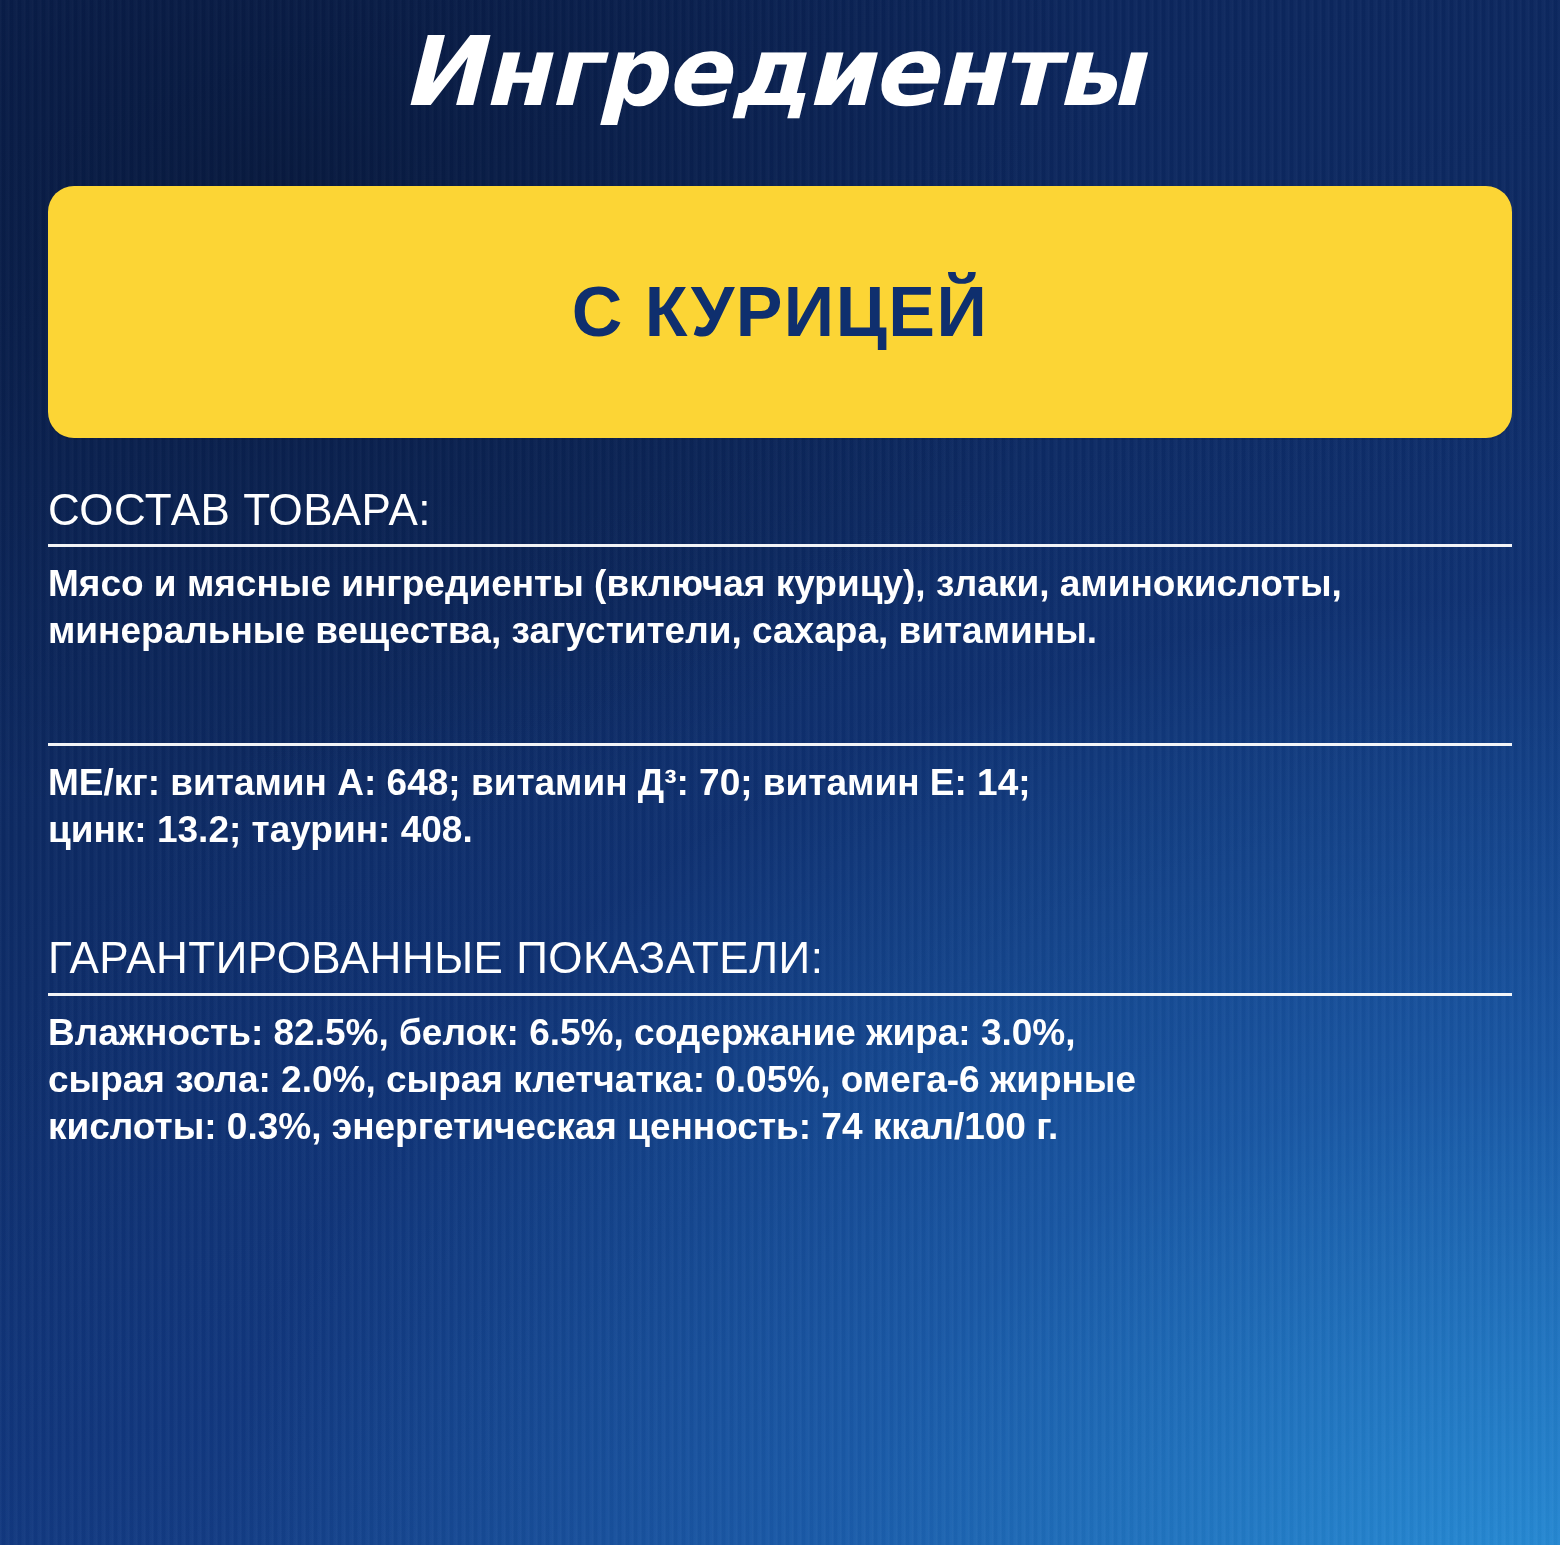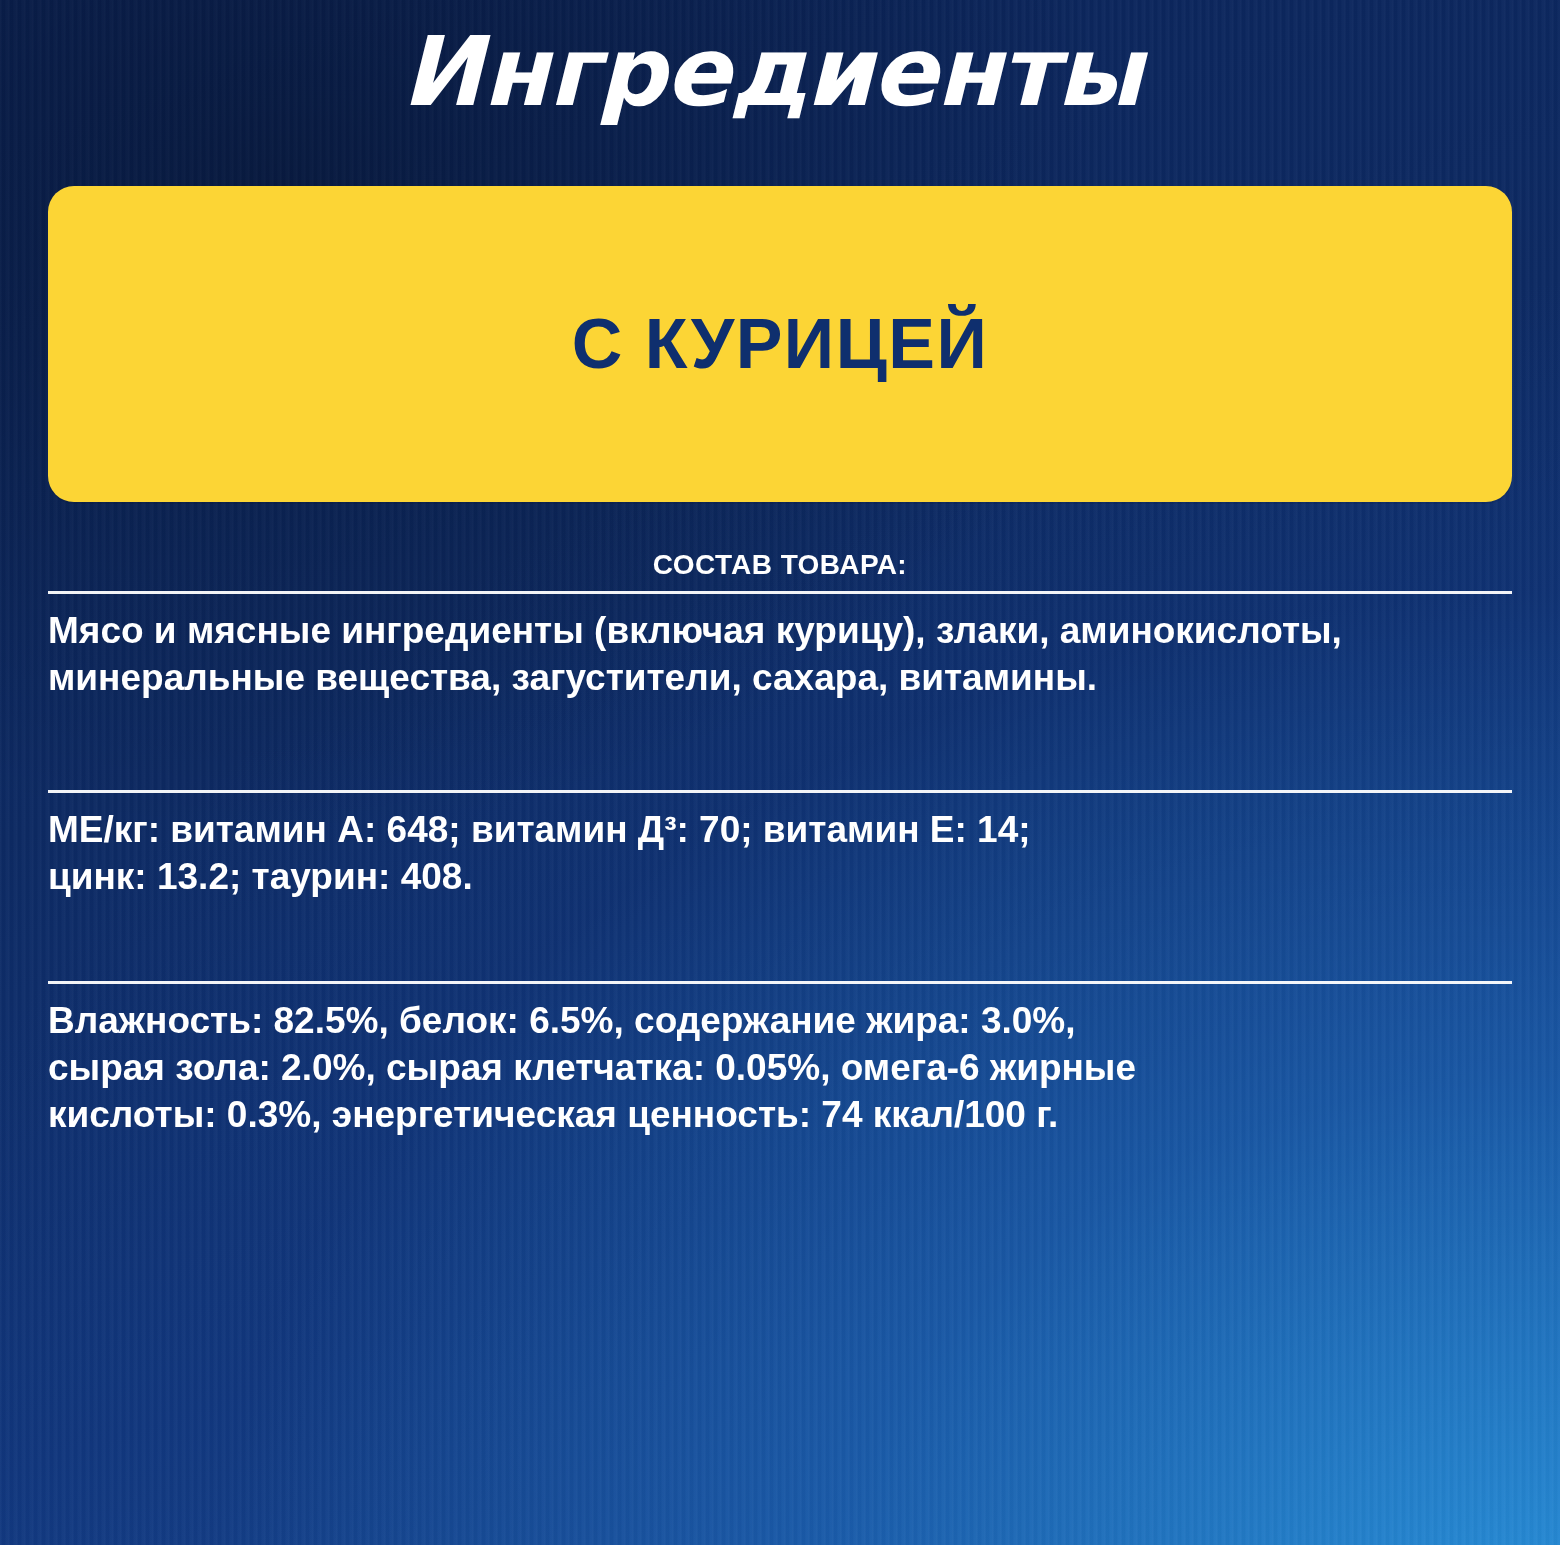--- a/index.html
+++ b/index.html
@@ -65,47 +65,46 @@
     font-style: italic;
     font-family: "DejaVu Sans", sans-serif;
     padding-top: 24px;
     margin: 0 0 66px 0;
     transform: skewX(-3deg);
   }
 
   .flavor-banner {
     background: #fcd535;
     border-radius: 26px;
-    height: 316px;
+    height: 252px;
     display: flex;
     align-items: center;
     justify-content: center;
     margin: 0 0 48px 0;
     box-shadow: 0 2px 0 rgba(0,0,0,0.08);
   }
   .flavor-banner-text {
     color: #0f2f6e;
     font-size: 70px;
     font-weight: 700;
     letter-spacing: 1.5px;
     text-align: center;
   }
 
   .section {
     margin-bottom: 34px;
   }
   .section-title {
     color: #ffffff;
-    font-size: 28px;
-    font-weight: 700;
+    font-size: 44px;
+    font-weight: 400;
     letter-spacing: 0.5px;
     line-height: 1.1;
     margin: 0 0 10px 0;
     white-space: nowrap;
-    text-align: center;
   }
   .divider {
     height: 3px;
     background: #ffffff;
     opacity: 0.95;
     margin: 0 0 14px 0;
     border: 0;
   }
   .section-body {
     color: #ffffff;
@@ -140,20 +139,21 @@
 
     <div class="section">
       <hr class="divider">
       <p class="section-body">МЕ/кг: витамин А: 648; витамин Д³: 70; витамин Е: 14;</p>
       <p class="section-body">цинк: 13.2; таурин: 408.</p>
     </div>
 
     <div class="spacer-md"></div>
 
     <div class="section">
+      <h2 class="section-title">ГАРАНТИРОВАННЫЕ ПОКАЗАТЕЛИ:</h2>
       <hr class="divider">
       <p class="section-body">Влажность: 82.5%, белок: 6.5%, содержание жира: 3.0%,</p>
       <p class="section-body">сырая зола: 2.0%, сырая клетчатка: 0.05%, омега-6 жирные</p>
       <p class="section-body">кислоты: 0.3%, энергетическая ценность: 74 ккал/100 г.</p>
     </div>
 
   </div>
 </div>
 
 </body></html>

